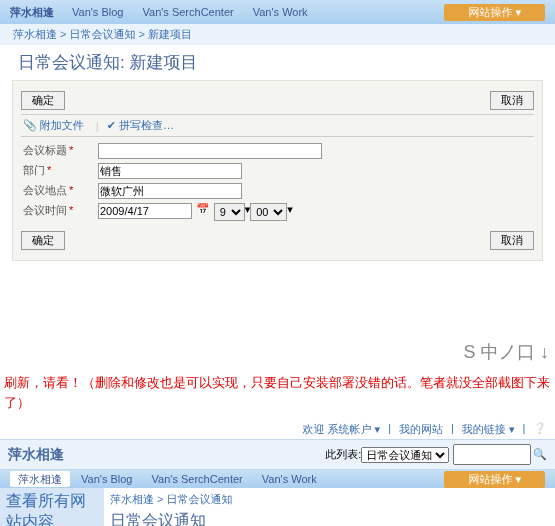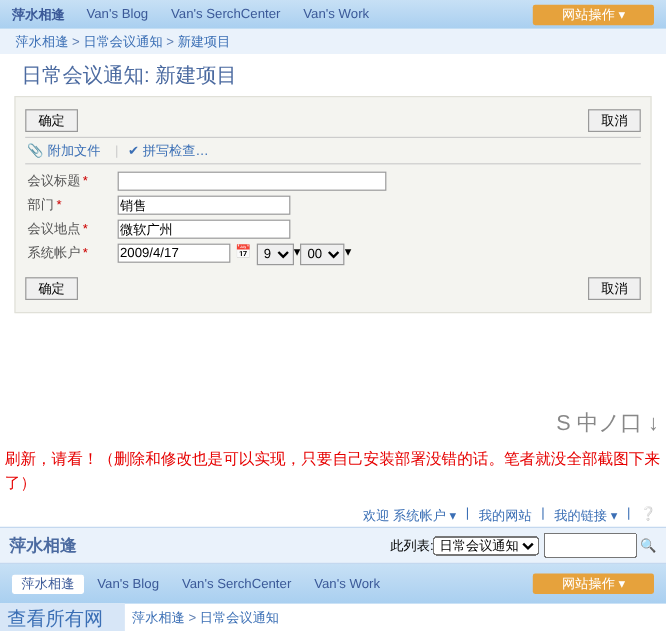--- a/index.html
+++ b/index.html
@@ -76,21 +76,21 @@
     </div>
     <div class="row">
       <span class="lbl"><span>部门</span><span class="star">*</span></span>
       <input type="text" style="width: 140px;" value="销售">
     </div>
     <div class="row">
       <span class="lbl"><span>会议地点</span><span class="star">*</span></span>
       <input type="text" style="width: 140px;" value="微软广州">
     </div>
     <div class="row">
-      <span class="lbl"><span>系统帐户</span><span class="star">*</span></span>
+      <span class="lbl"><span>会议时间</span><span class="star">*</span></span>
       <input type="text" style="width: 90px;" value="2009/4/17">
       <span style="margin:0 4px">📅</span>
       <select><option>9</option></select> ▾
       <select><option>00</option></select> ▾
     </div>
   </div>
   <div class="btnbar">
     <button>确定</button>
     <button>取消</button>
   </div>
@@ -109,21 +109,21 @@
 
 <div class="viewbar">
   <span style="color:#4b6aa0;font-weight:bold;font-size:14px">萍水相逢</span>
   <span class="spacer"></span>
   <span>此列表:</span>
   <select><option>日常会议通知</option></select>
   <input type="text" style="width: 70px; margin-left: 4px;">
   <span style="margin-left:2px">🔍</span>
 </div>
 
-<div class="top" style="height:33px">
+<div class="top" style="height:18px">
   <span class="tabs">
     <span style="background:#fff;border-radius:2px">萍水相逢</span>
     <span>Van's Blog</span>
     <span>Van's SerchCenter</span>
     <span>Van's Work</span>
   </span>
   <span class="spacer"></span>
   <span class="btn">网站操作 ▾</span>
 </div>
 

